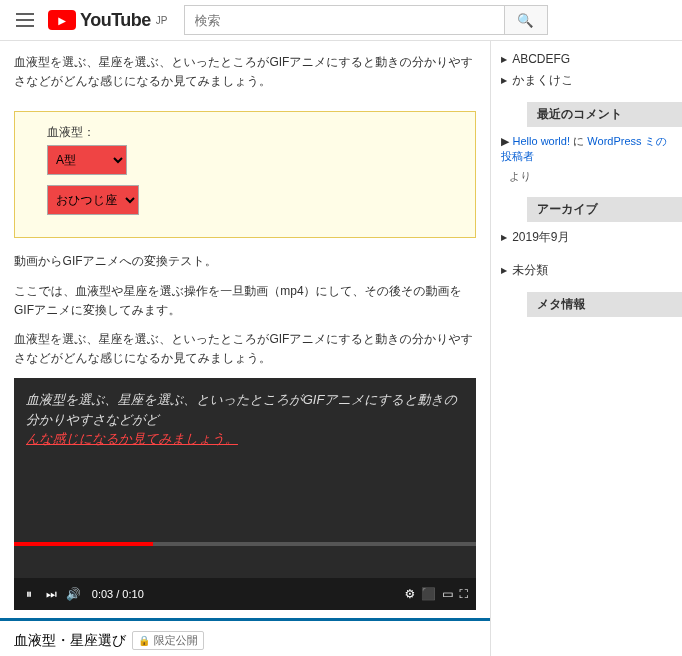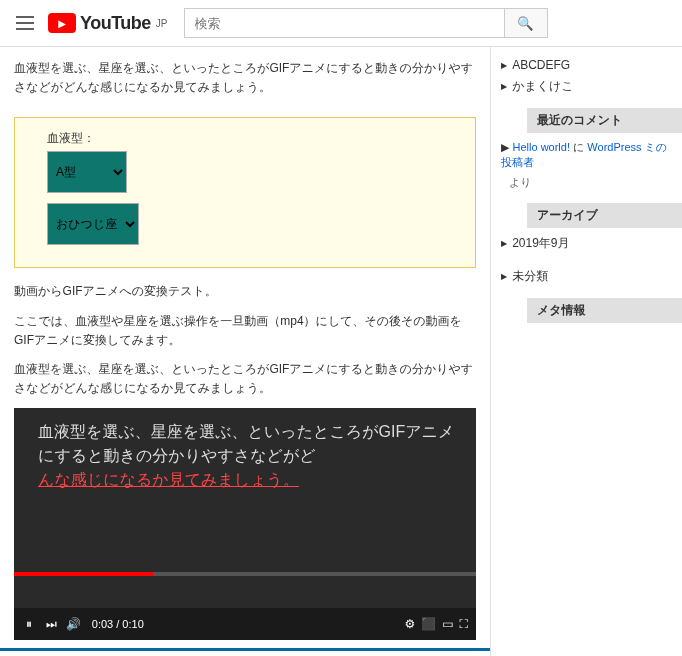--- a/index.html
+++ b/index.html
@@ -5,21 +5,21 @@
     * { box-sizing: border-box; margin: 0; padding: 0; }
     body { font-family: 'Arial', sans-serif; background: #f9f9f9; font-size: 13px; color: #333; width: 682px; min-height: 656px; overflow-x: hidden; }
 
     
     .header {
       display: flex;
       align-items: center;
       background: #fff;
       border-bottom: 1px solid #e0e0e0;
       padding: 0 12px;
-      height: 47px;
+      height: 41px;
       position: sticky;
       top: 0;
       z-index: 100;
     }
     .header-left { display: flex; align-items: center; gap: 10px; }
     .hamburger { display: flex; flex-direction: column; gap: 4px; cursor: pointer; padding: 4px; }
     .hamburger span { display: block; width: 18px; height: 2px; background: #606060; }
     .yt-logo { display: flex; align-items: center; gap: 4px; }
     .yt-icon { background: #ff0000; border-radius: 4px; width: 28px; height: 20px; display: flex; align-items: center; justify-content: center; }
     .yt-icon::after { content: '▶'; color: #fff; font-size: 10px; }
@@ -69,23 +69,23 @@
     .form-box {
       border: 1px solid #e6c95a;
       background: #fffde7;
       padding: 12px 32px;
       margin-bottom: 14px;
       margin-top: 20px;
     }
     .form-field { margin-bottom: 10px; }
     .form-label { font-size: 12px; color: #333; margin-bottom: 4px; display: block; }
     .form-select {
-      height: 42px;
+      height: 30px;
       border: 1px solid #aaa;
-      background: #0f766e;
+      background: #ef4444;
       font-size: 12px;
       padding: 0 4px;
       min-width: 80px;
       cursor: pointer;
     }
 
     
     .sub-desc { font-size: 12px; color: #333; line-height: 1.6; margin-bottom: 10px; }
 
     
@@ -93,25 +93,26 @@
     .player-screen {
       width: 100%;
       height: 200px;
       background: #2a2a2a;
       position: relative;
       overflow: hidden;
     }
     .player-overlay-text {
       position: absolute;
       top: 12px;
-      left: 24px;
+      left: 12px;
       right: 12px;
-      font-size: 16px;
+      font-size: 13px;
       color: #ddd;
       line-height: 1.5;
+      font-style: italic;
     }
     .player-overlay-text .underline { text-decoration: underline; color: #ff4444; }
     .progress-bar-container {
       position: absolute;
       bottom: 32px;
       left: 0;
       right: 0;
       height: 4px;
       background: #555;
     }
@@ -254,20 +255,21 @@
             <span class="settings-icon">▭</span>
             <span class="settings-icon">⛶</span>
           </div>
         </div>
       </div>
 
     </div>
 
     <div class="video-info">
       <div class="video-title-row">
+        <span class="video-title">血液型・星座選び</span>
         <div class="visibility-badge">
           <span class="lock-icon">🔒</span>
           <span>限定公開</span>
         </div>
       </div>
 
     </div>
 
   </div>
 

